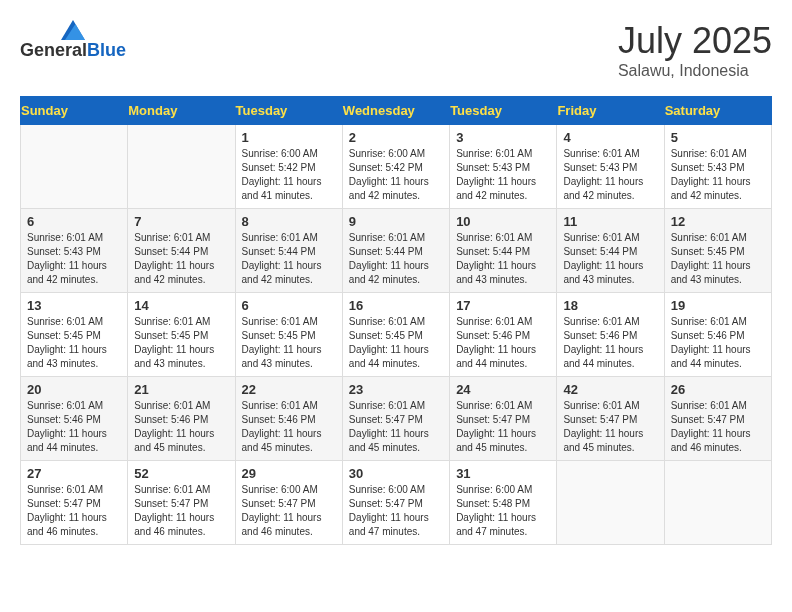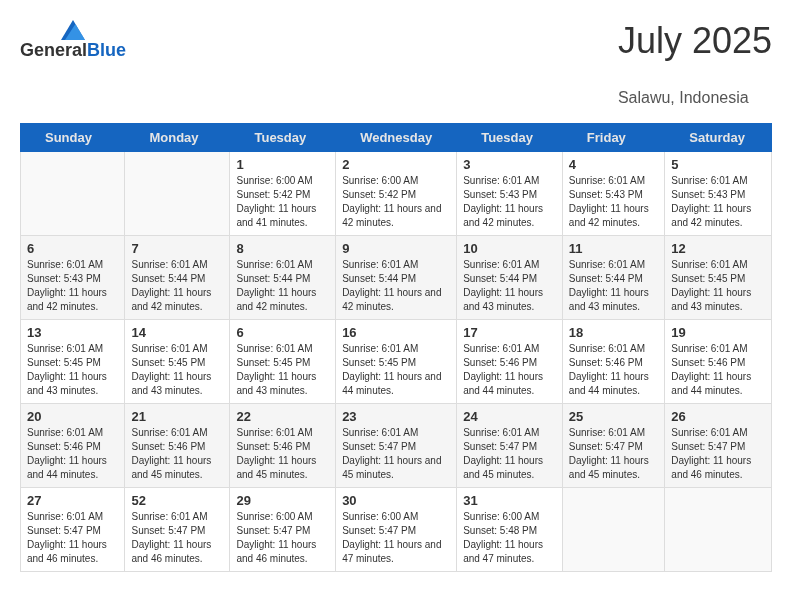--- a/index.html
+++ b/index.html
@@ -30,32 +30,31 @@
       text-align: left;
     }
     .month-title {
       font-size: 36px;
       color: #333;
       font-weight: normal;
     }
     .location-title {
       font-size: 16px;
       color: #555;
-      margin-top: 27px;
     }
     .calendar {
       width: 100%;
       border-collapse: collapse;
       border: 1px solid #ccc;
     }
     .calendar th {
       background-color: #1565C0;
-      color: #e5e5e5;
+      color: #fde047;
       text-align: left;
-      padding: 6px 24px;
+      padding: 6px 0;
       font-size: 13px;
       font-weight: bold;
       border: 1px solid #1565C0;
     }
     .calendar td {
       border: 1px solid #ddd;
       vertical-align: top;
       padding: 5px 6px;
       width: calc(100% / 7);
       min-height: 80px;
@@ -266,21 +265,21 @@
 Sunset: 5:47 PM
 Daylight: 11 hours and 45 minutes.</div>
         </td>
         <td>
           <span class="day-number">24</span>
           <div class="day-info">Sunrise: 6:01 AM
 Sunset: 5:47 PM
 Daylight: 11 hours and 45 minutes.</div>
         </td>
         <td>
-          <span class="day-number">25</span>
+          <span class="day-number">42</span>
           <div class="day-info">Sunrise: 6:01 AM
 Sunset: 5:47 PM
 Daylight: 11 hours and 45 minutes.</div>
         </td>
         <td>
           <span class="day-number">26</span>
           <div class="day-info">Sunrise: 6:01 AM
 Sunset: 5:47 PM
 Daylight: 11 hours and 46 minutes.</div>
         </td>

